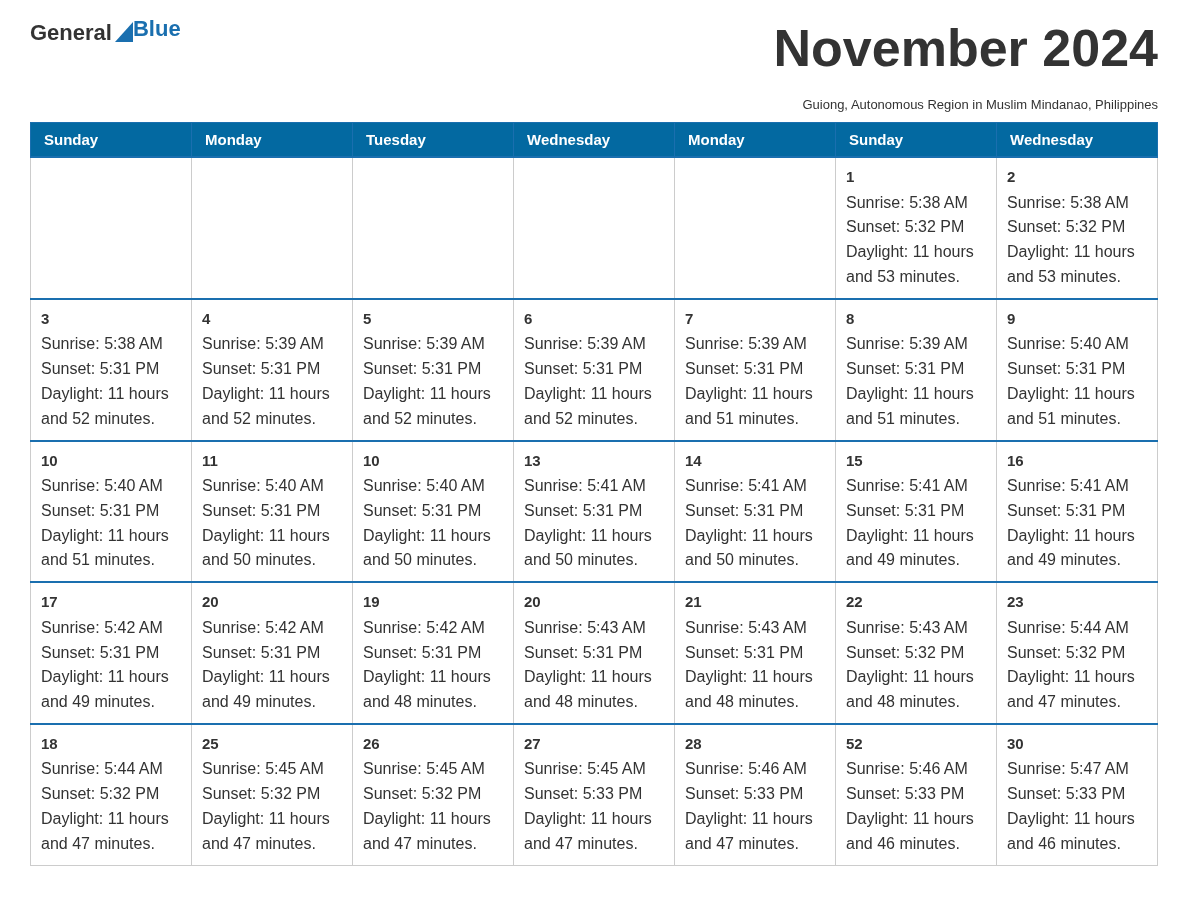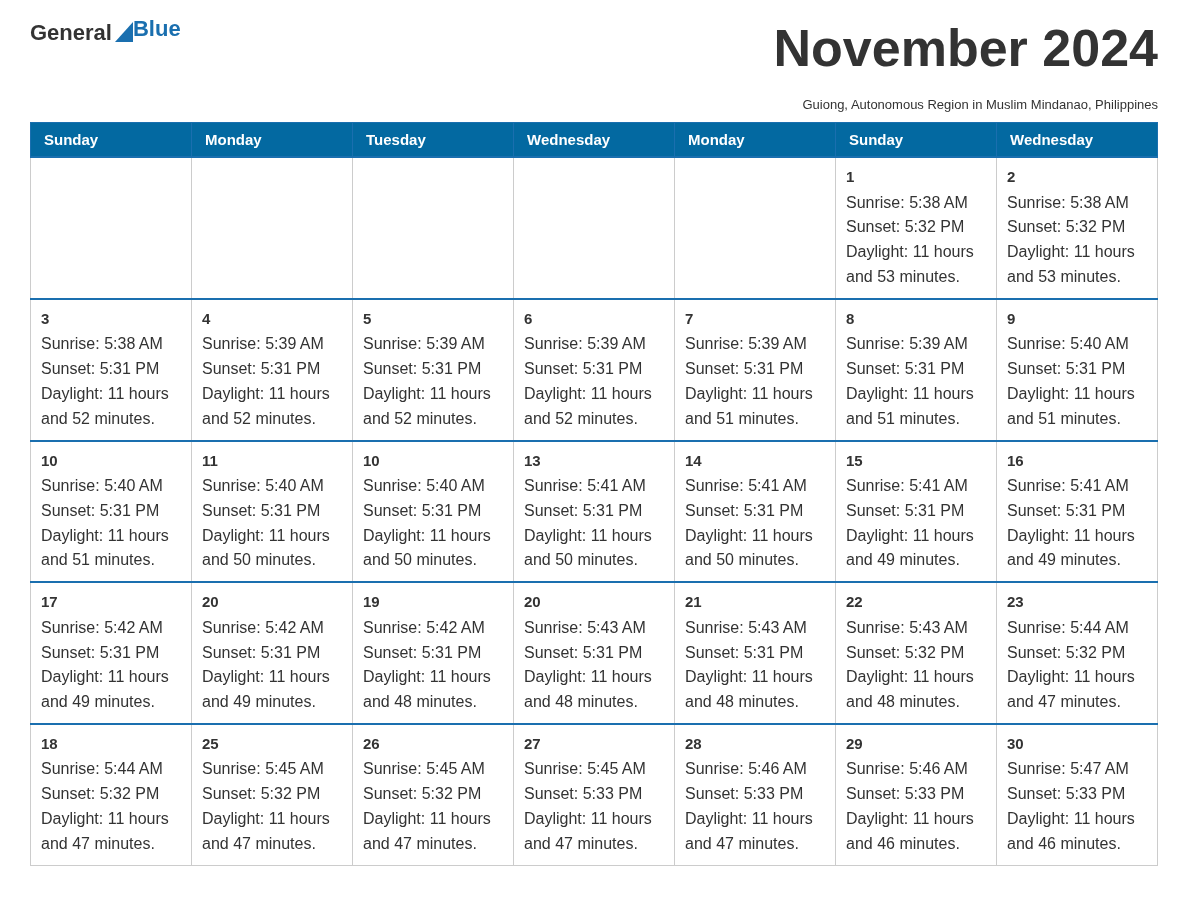--- a/index.html
+++ b/index.html
@@ -262,21 +262,21 @@
         </td>
         <td>
           <span class="day-number">27</span>
           <div class="day-info">Sunrise: 5:45 AM<br>Sunset: 5:33 PM<br>Daylight: 11 hours and 47 minutes.<br></div>
         </td>
         <td>
           <span class="day-number">28</span>
           <div class="day-info">Sunrise: 5:46 AM<br>Sunset: 5:33 PM<br>Daylight: 11 hours and 47 minutes.<br></div>
         </td>
         <td>
-          <span class="day-number">29</span>
+          <span class="day-number">52</span>
           <div class="day-info">Sunrise: 5:46 AM<br>Sunset: 5:33 PM<br>Daylight: 11 hours and 46 minutes.<br></div>
         </td>
         <td>
           <span class="day-number">30</span>
           <div class="day-info">Sunrise: 5:47 AM<br>Sunset: 5:33 PM<br>Daylight: 11 hours and 46 minutes.<br></div>
         </td>
       </tr>
     </tbody>
 </table>
 

